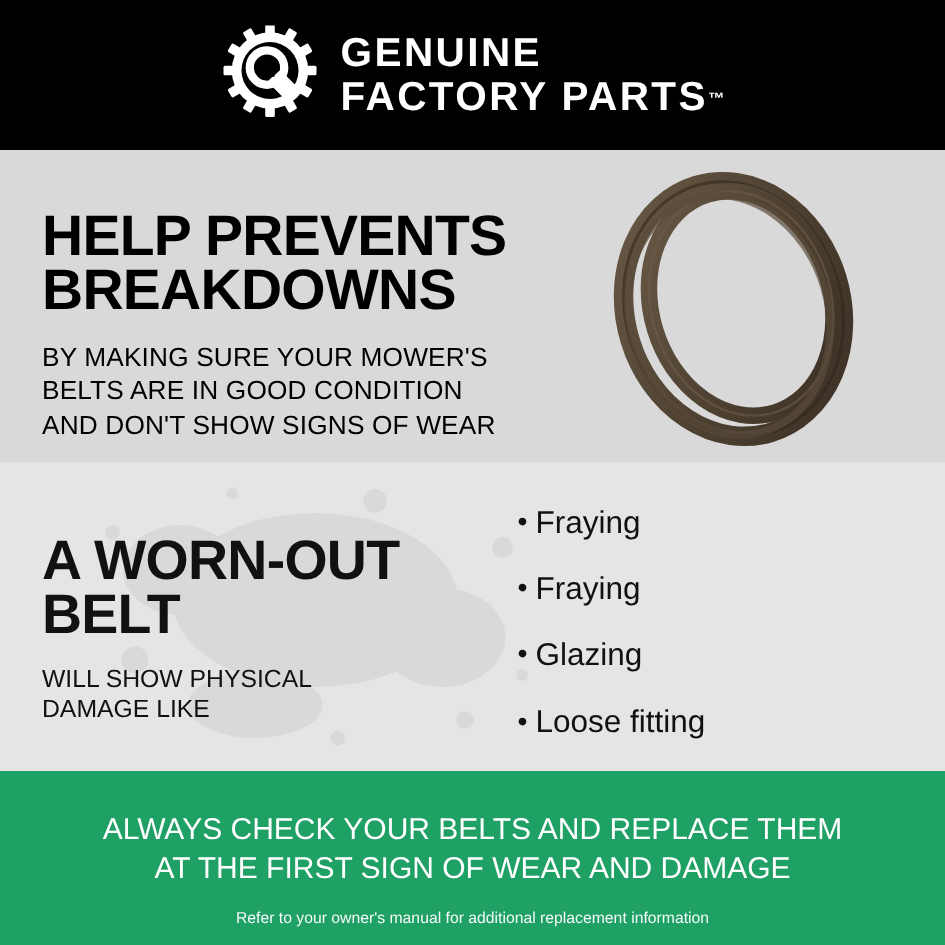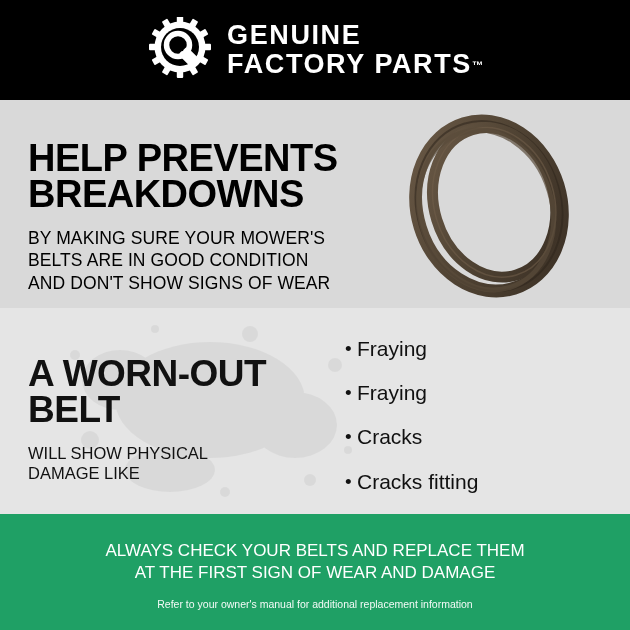--- a/index.html
+++ b/index.html
@@ -165,21 +165,21 @@
     box-sizing: border-box;
   }
   .f-head {
     font-weight: bold;
     font-size: 20px;
     letter-spacing: 0.4px;
     text-transform: uppercase;
   }
   .f-sub {
     margin-top: 8px;
-    font-size: 17px;
+    font-size: 20px;
     line-height: 1.3;
     text-transform: uppercase;
   }
   .f-note {
     margin-top: 14px;
     font-size: 10.5px;
     opacity: 0.95;
   }
 </style>
 </head>
@@ -284,22 +284,22 @@
       <div class="s2-head">A WORN-OUT</div>
       <div class="s2-head">BELT</div>
       <div class="s2-sub">
         <div>WILL SHOW PHYSICAL</div>
         <div>DAMAGE LIKE</div>
       </div>
     </div>
     <ul class="s2-list">
       <li><span class="dot">•</span><span>Fraying</span></li>
       <li><span class="dot">•</span><span>Fraying</span></li>
-      <li><span class="dot">•</span><span>Cracks</span></li>
-      <li><span class="dot">•</span><span>Cracks fitting</span></li>
+      <li><span class="dot">•</span><span>Glazing</span></li>
+      <li><span class="dot">•</span><span>Loose fitting</span></li>
     </ul>
   </div>
 
   <div class="footer">
     <div class="f-sub">
       <div>ALWAYS CHECK YOUR BELTS AND REPLACE THEM</div>
       <div>AT THE FIRST SIGN OF WEAR AND DAMAGE</div>
     </div>
     <div class="f-note">Refer to your owner's manual for additional replacement information</div>
   </div>

